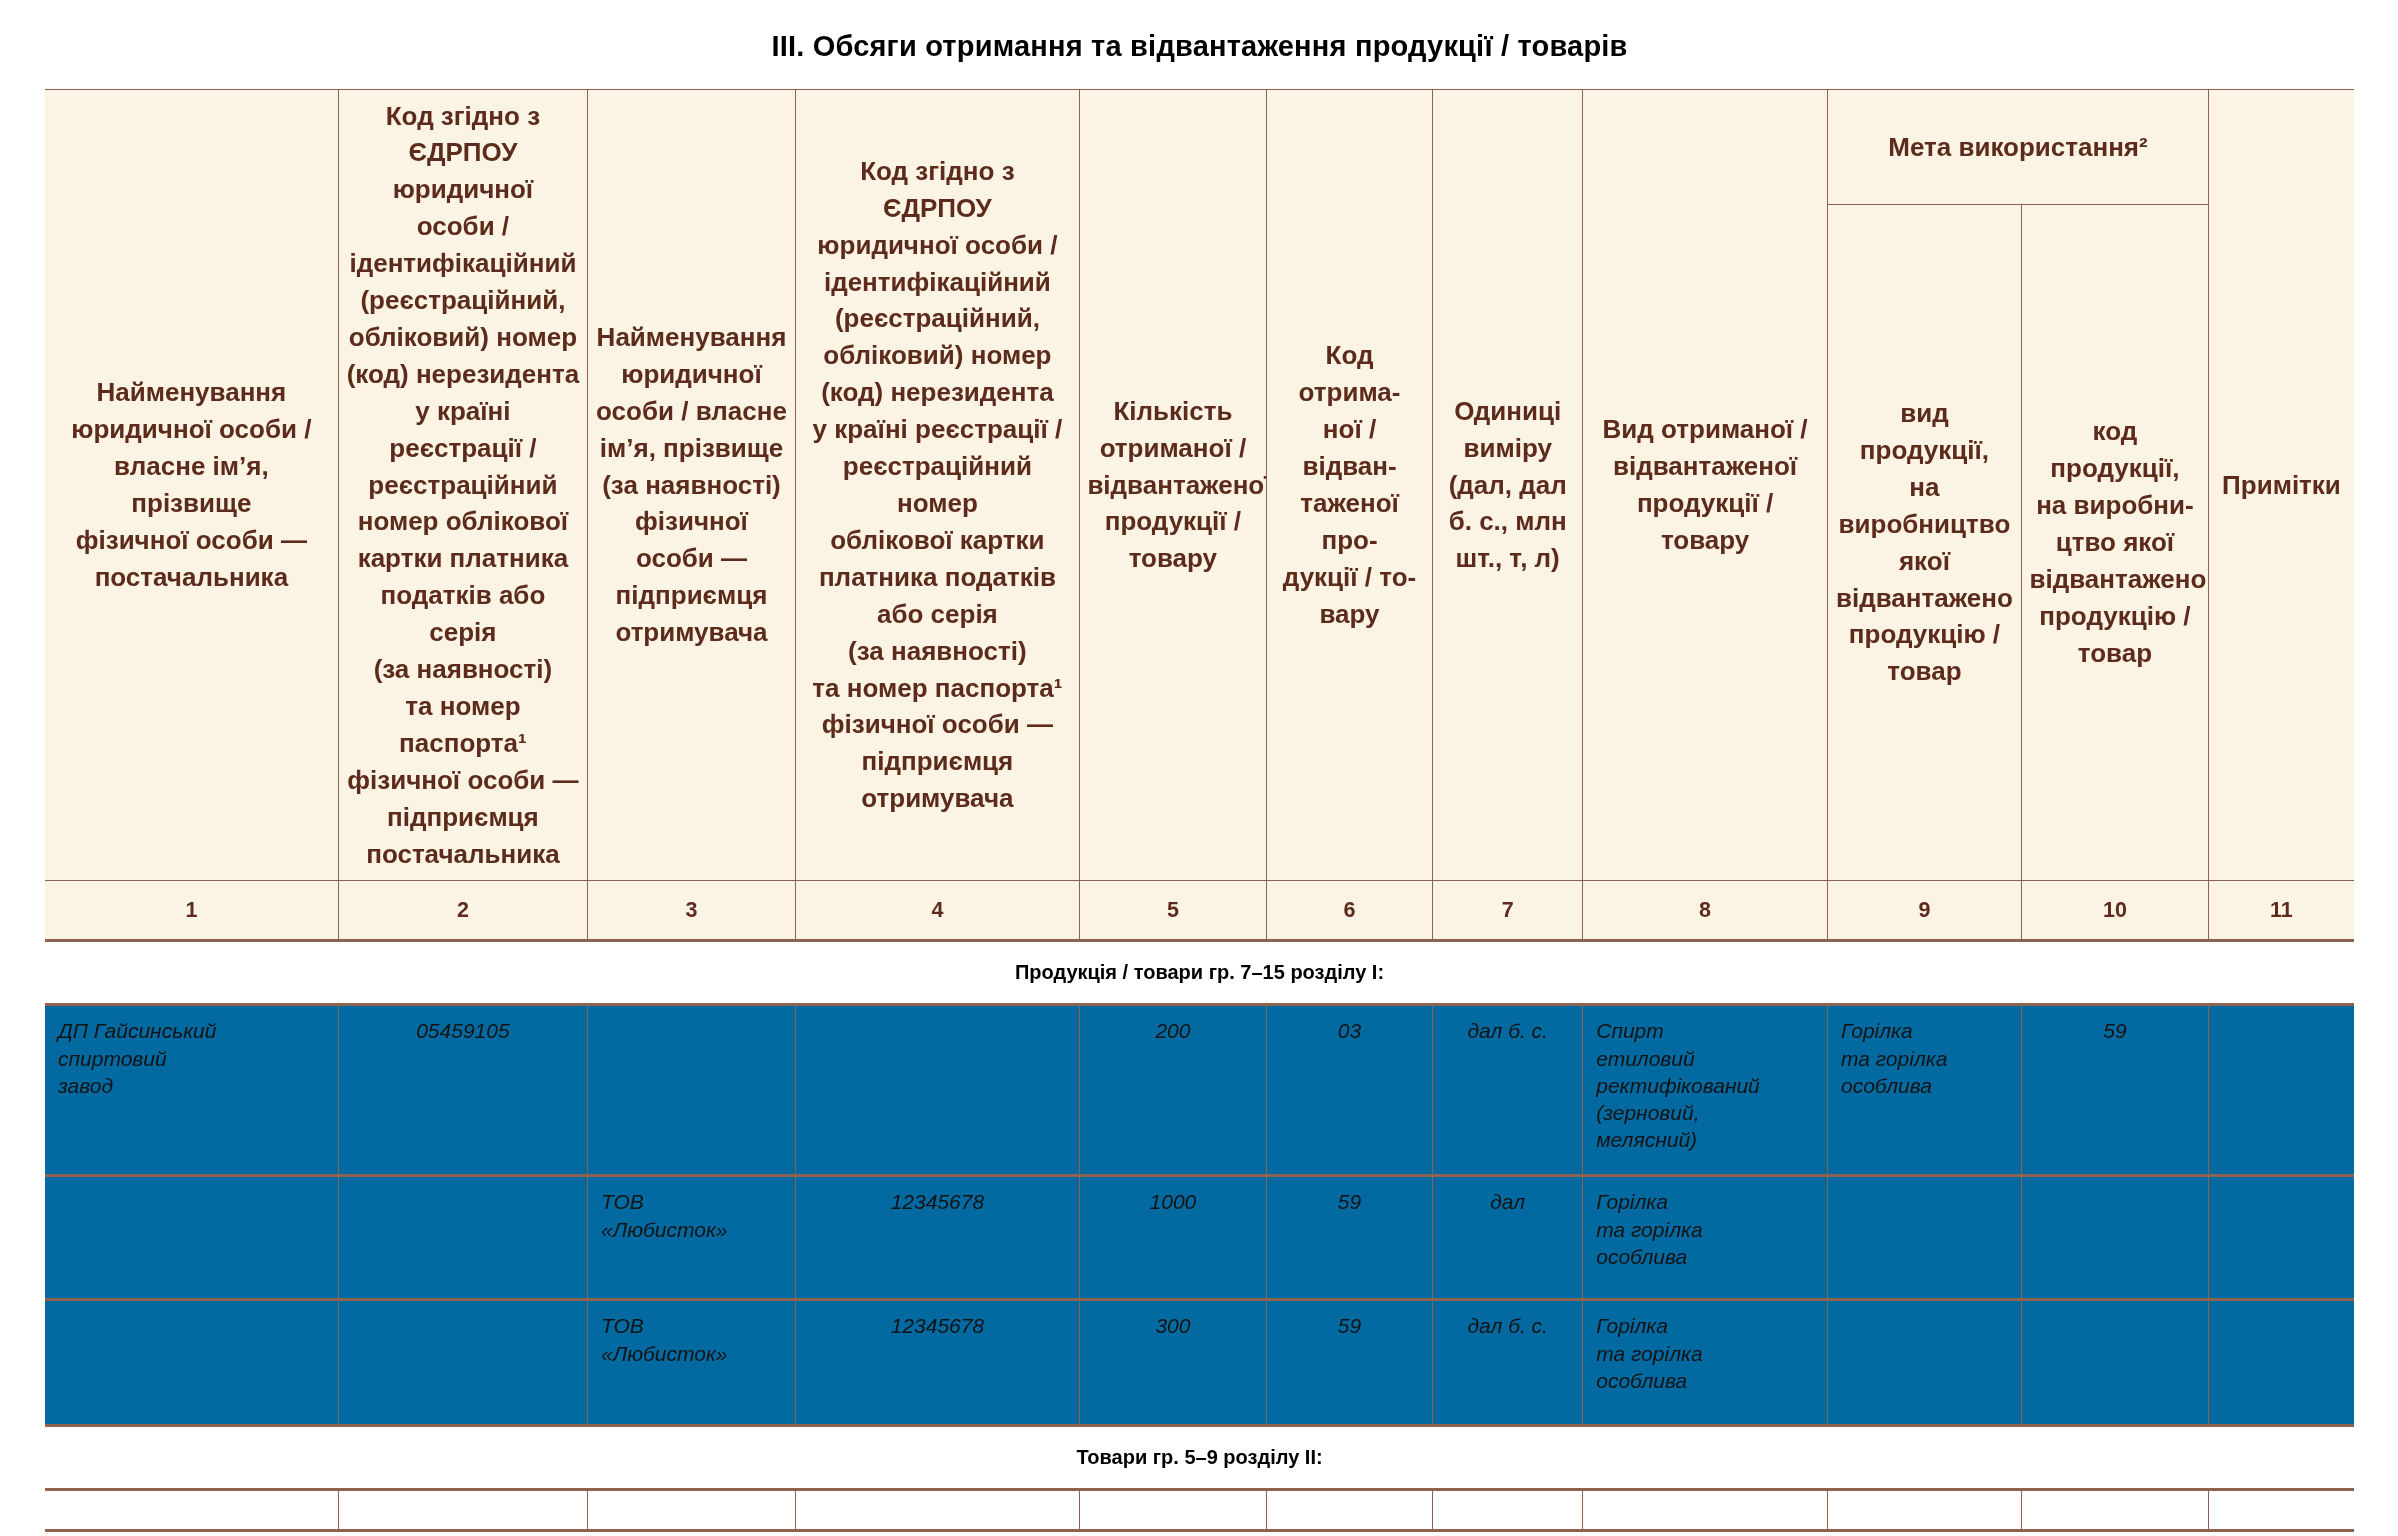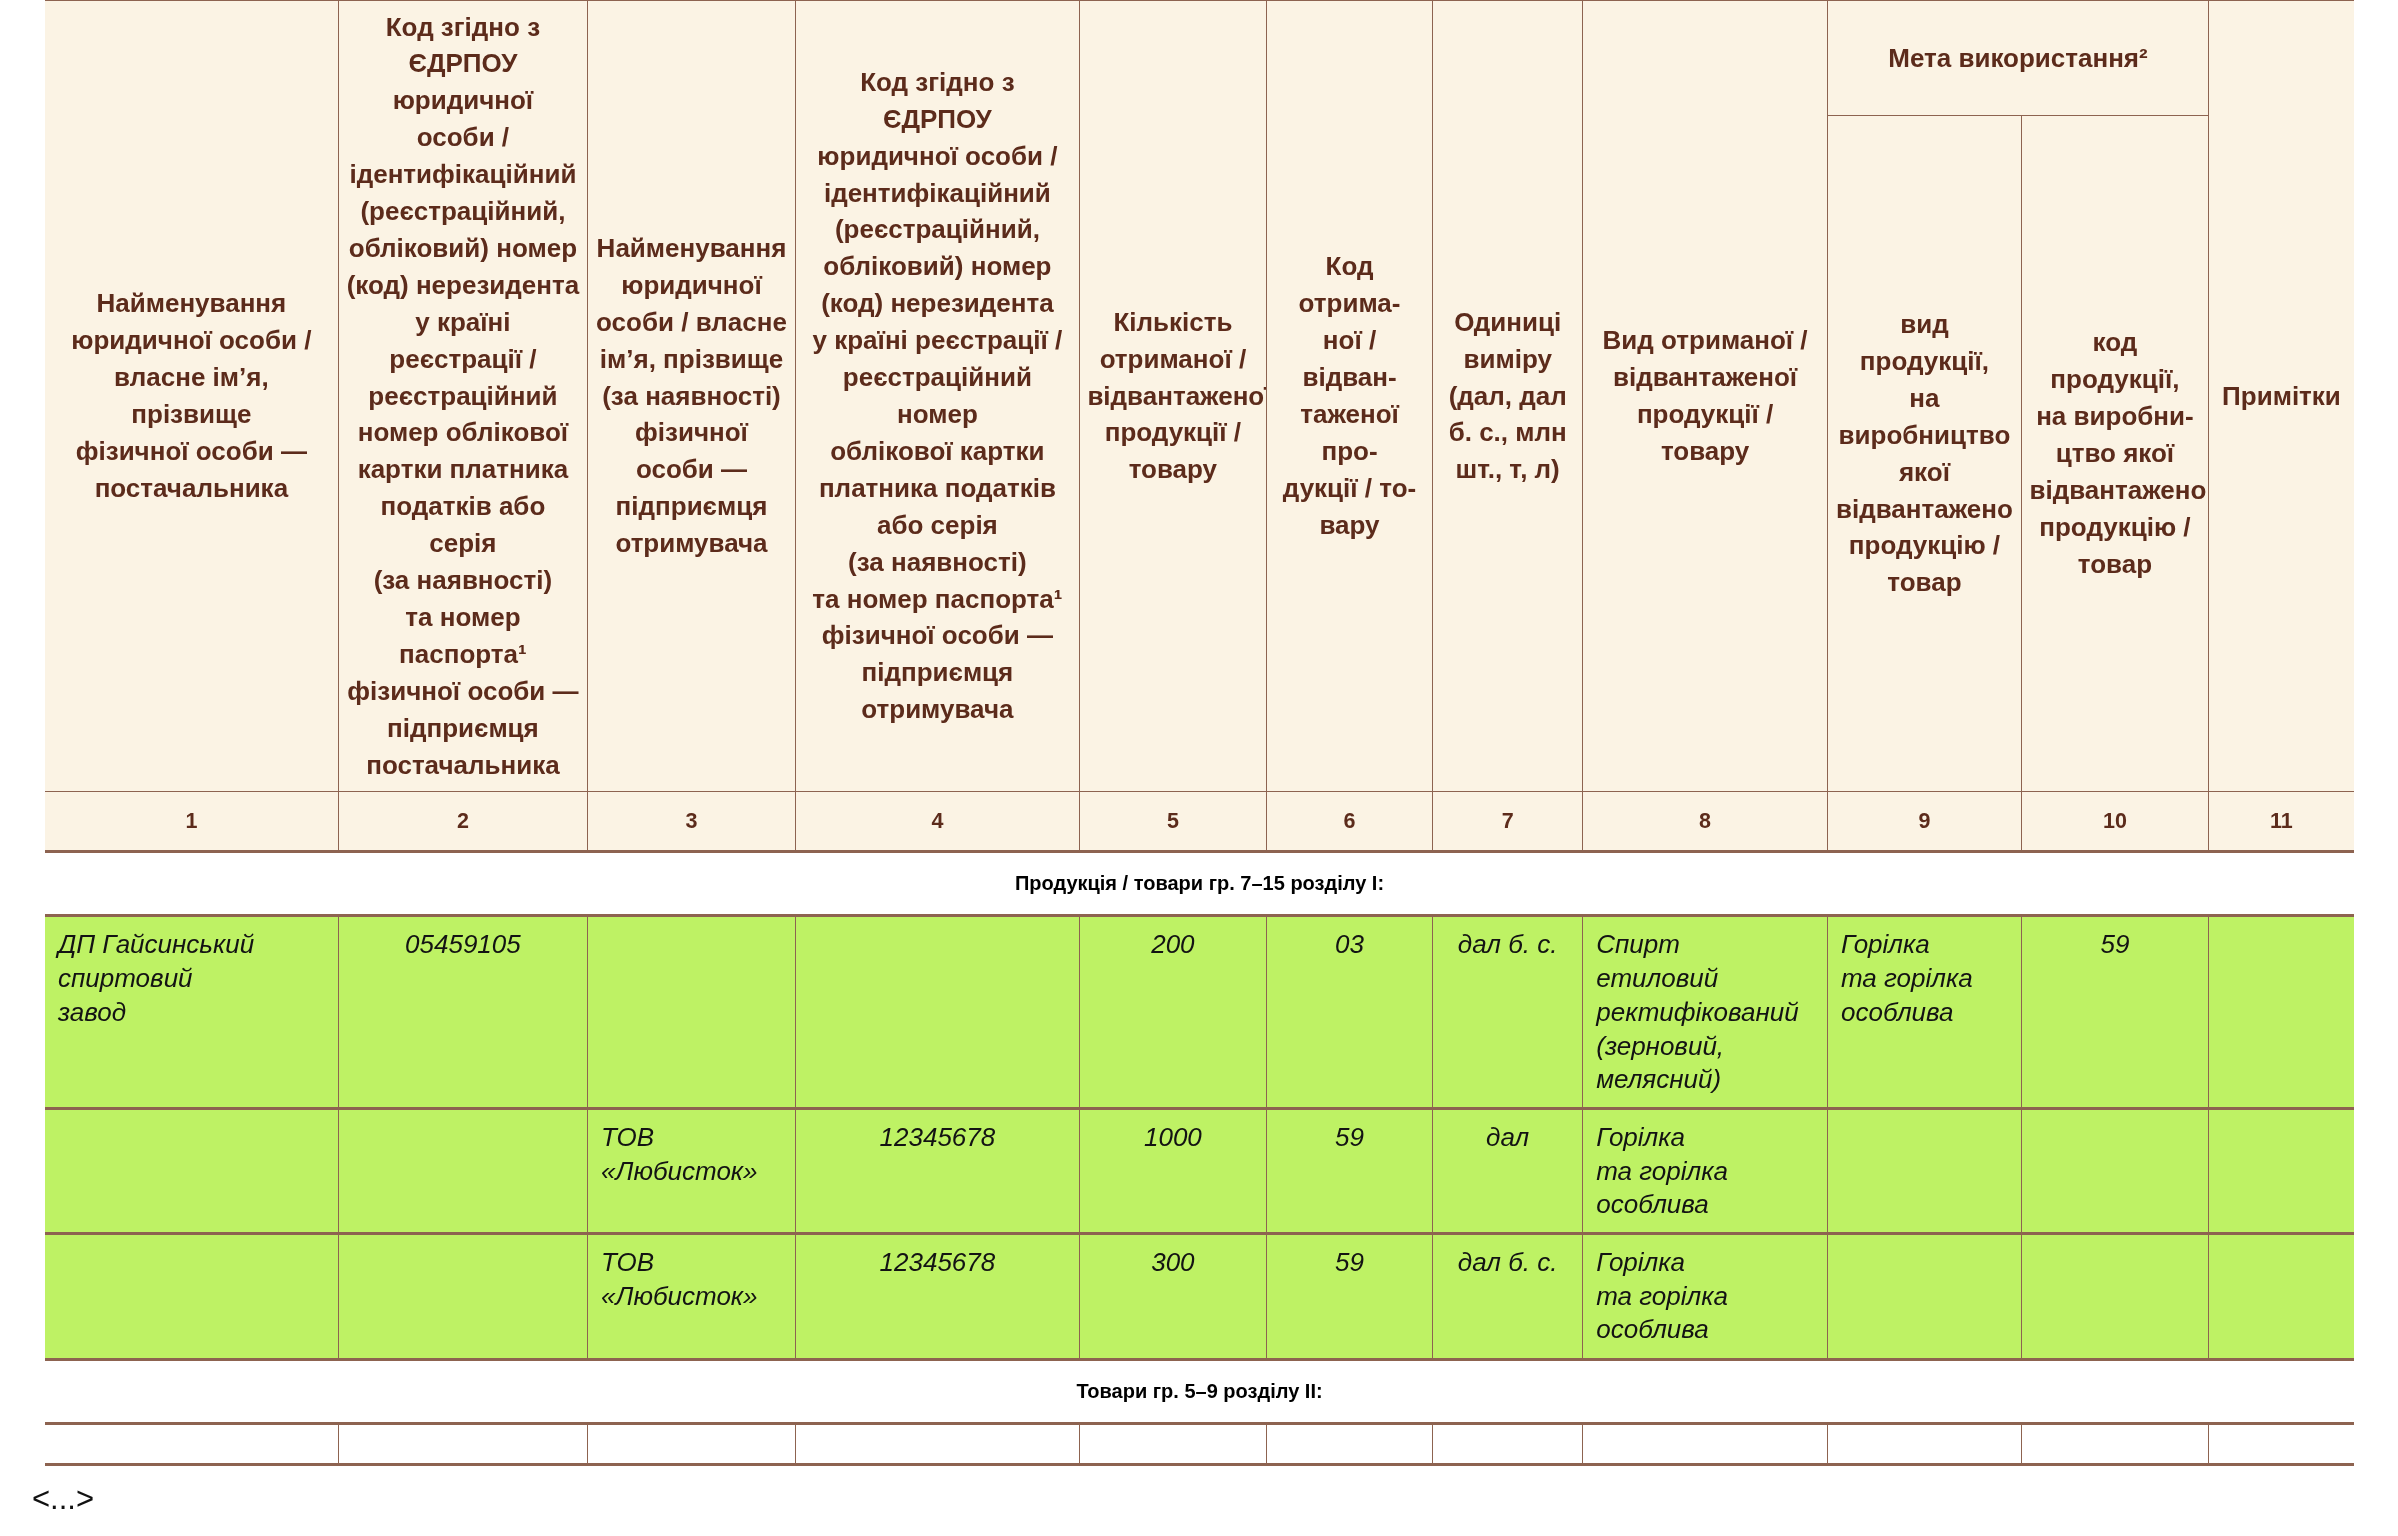--- a/index.html
+++ b/index.html
@@ -32,39 +32,40 @@
     height: 60px; border-bottom-width: 3.7px; }
 
   
   tr.section td { border-left: none; border-right: none;
     border-top-width: 3.7px; border-bottom-width: 3.7px;
     background: #ffffff; color: #000; font-weight: bold; font-size: 20px;
     text-align: center; vertical-align: middle; height: 64px; }
 
   
   tr.datarow td { border-top-width: 3.7px; border-bottom-width: 3.7px;
-    background: #bef264; color: #131313; font-style: italic;
-    font-size: 26px; line-height: 1.3; vertical-align: top;
+    background: #0369a1; color: #131313; font-style: italic;
+    font-size: 21px; line-height: 1.3; vertical-align: top;
     text-align: center; padding: 11.2px 7.5px 9.4px 7.5px; }
   tr.datarow td.ta-l { text-align: left; padding-left: 13px; }
   tr.r1 td { height: 171px; }
   tr.r2 td { height: 124px; }
   tr.r3 td { height: 126px; }
 
   
   tr.emptyrow td { border-top-width: 3.7px; border-bottom-width: 3.7px;
     background: #ffffff; height: 41px; }
 
   .ellipsis { font-size: 31px; color: #111; margin: 15px 0 0 32px; }
 </style>
 </head>
 <body>
 
 <div class="page">
 
+  <div class="title">III. Обсяги отримання та відвантаження продукції / товарів</div>
 
   <table class="vol">
     <colgroup>
       <col style="width:12.7%">
         <col style="width:10.8%">
         <col style="width:9.0%">
       <col style="width:12.3%">
         <col style="width:8.1%">
         <col style="width:7.2%">
       <col style="width:6.5%">

